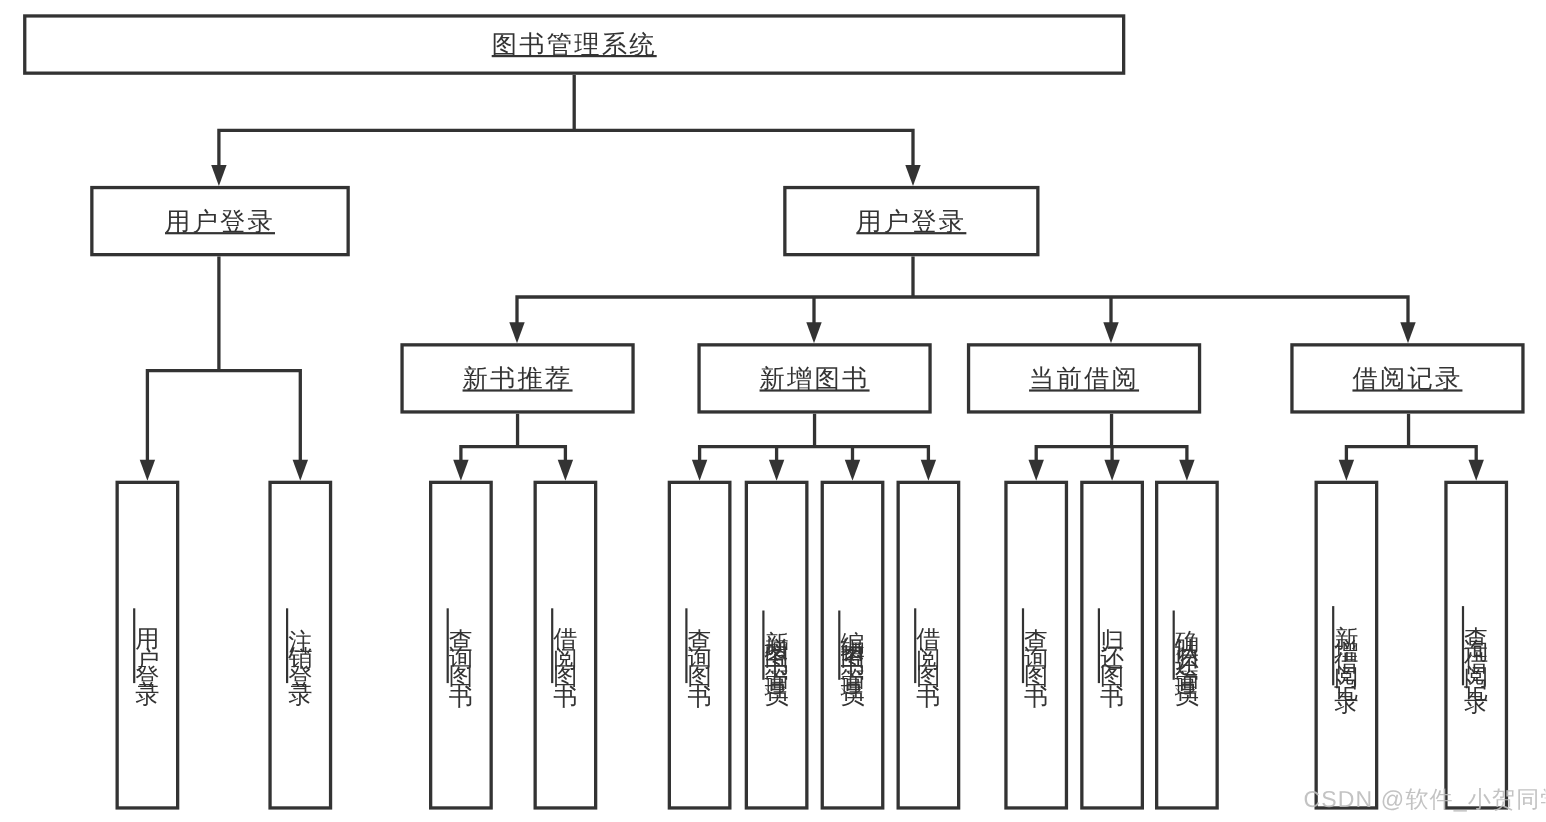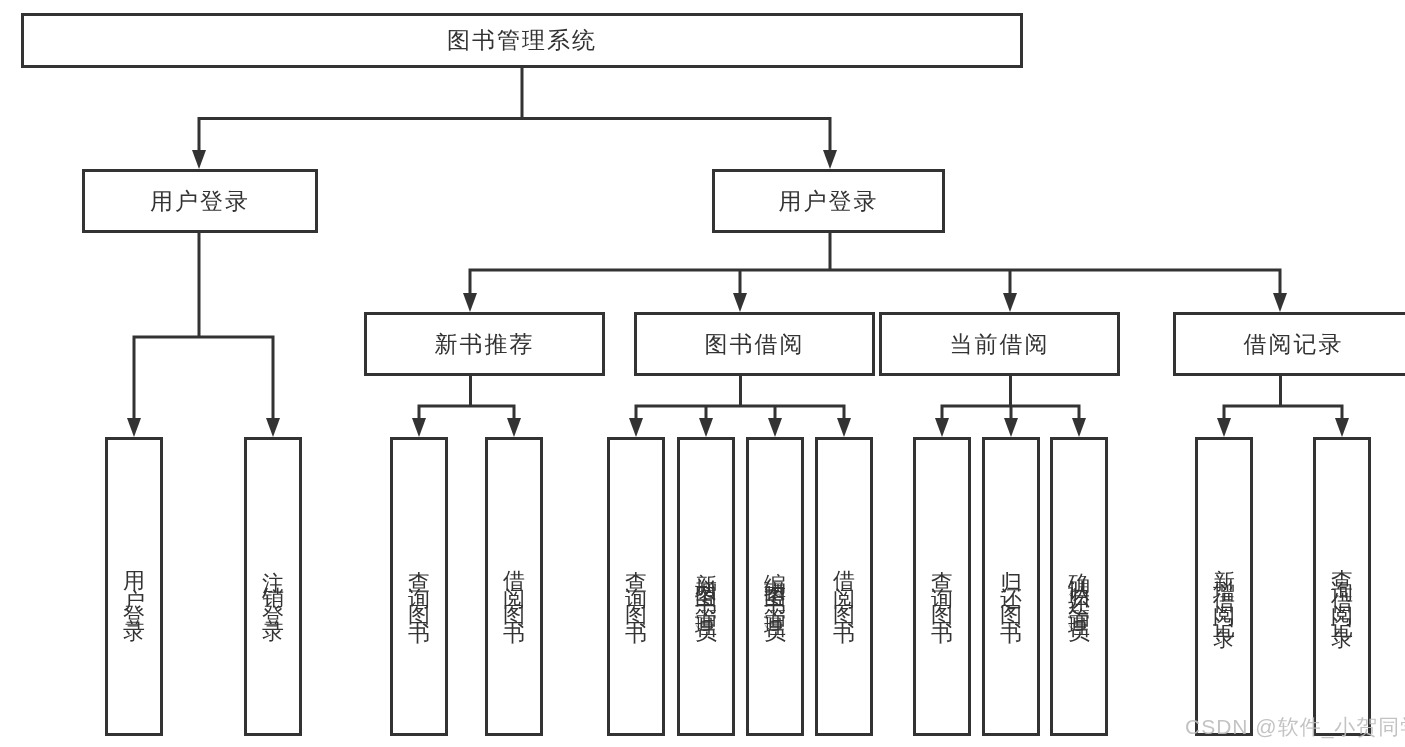--- a/index.html
+++ b/index.html
@@ -21,30 +21,31 @@
   svg.connectors path{stroke:var(--line);stroke-width:3;fill:none;}
   svg.connectors polygon{fill:var(--line);stroke:none;}
   .node{
     position:absolute;
     box-sizing:border-box;
     border:3px solid var(--line);
     background:var(--box-bg);
     color:var(--text);
     display:flex;align-items:center;justify-content:center;
     z-index:2;
+    text-decoration:underline;
   }
   .node.h{
     font-size:23px;
     letter-spacing:2px;
     white-space:nowrap;
   }
   .node.root{left:21px;top:13px;width:1002px;height:55px;}
   .node.lvl2a{left:82px;top:169px;width:236px;height:64px;}
   .node.lvl2b{left:712px;top:169px;width:233px;height:64px;}
-  .node.lvl3{top:312px;width:241px;height:64px;}
+  .node.lvl3{top:312px;width:213px;height:64px;}
   .node.leaf{
     top:437px;width:58px;height:299px;
   }
   .leaf .vtext{
     writing-mode:vertical-rl;
     text-orientation:mixed;
     font-size:22px;
     line-height:1;
     color:var(--text);
   }
@@ -102,21 +103,21 @@
     <polygon points="1217,418 1231,418 1224,437"></polygon>
     <polygon points="1335,418 1349,418 1342,437"></polygon>
   </svg>
 
   <div class="node h root">图书管理系统</div>
 
   <div class="node h lvl2a">用户登录</div>
   <div class="node h lvl2b">用户登录</div>
 
   <div class="node h lvl3" style="left:364px">新书推荐</div>
-  <div class="node h lvl3" style="left:634px">图书借阅</div>
+  <div class="node h lvl3" style="left:634px">新增图书</div>
   <div class="node h lvl3" style="left:879px">当前借阅</div>
   <div class="node h lvl3" style="left:1173px">借阅记录</div>
 
   <div class="node leaf" style="left:105px">
     <span class="vtext sp4">用户登录</span>
   </div>
   <div class="node leaf" style="left:244px">
     <span class="vtext sp4">注销登录</span>
   </div>
 

